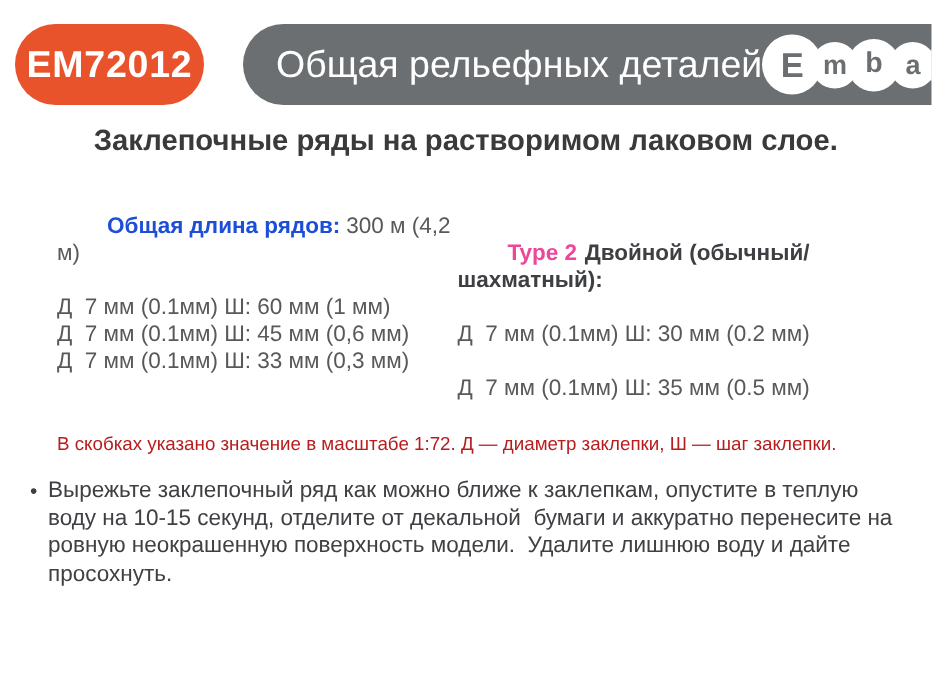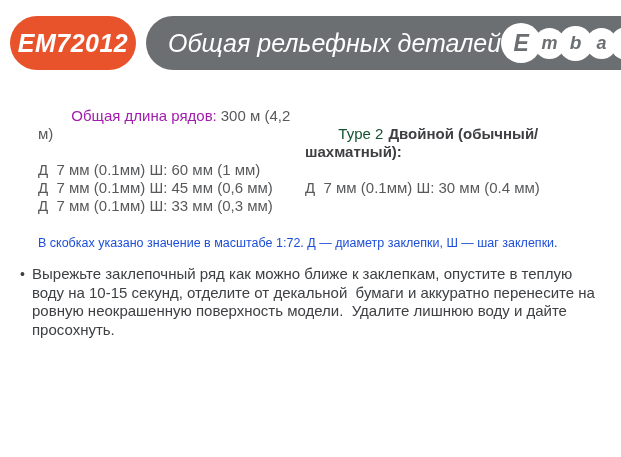--- a/index.html
+++ b/index.html
@@ -6,23 +6,22 @@
   html, body {
     width: 621px; height: 457px;
     background: #ffffff;
     font-family: "Liberation Sans", sans-serif;
     overflow: hidden;
   }
   
   .header {
     display: flex;
     align-items: center;
-    gap: 10px;
+    gap: 26px;
     padding: 16px 23px 0 10px;
-    font-style: italic;
   }
   .code-badge {
     background: #E8532B;
     color: #fff;
     border-radius: 28px;
     height: 54px;
     min-width: 126px;
     display: flex;
     align-items: center;
     justify-content: center;
@@ -76,33 +75,33 @@
   .specs {
     display: flex;
     margin: 19px 0 0 38px;
     font-size: 15px;
     line-height: 18px;
     color: #58595B;
   }
   .specs .line { white-space: pre-wrap; }
   .col-left { width: 267px; flex: 0 0 267px; }
   .col-right { margin-top: 18px; }
-  .bold-label { font-weight: 400; color: #a21caf; }
+  .bold-label { font-weight: 700; color: #1d4ed8; }
   .value { margin-left: 4px; }
   .tname { margin-left: 5px; font-weight: 700; color: #3E3F42; }
   .tlabel { font-weight: 400; }
   .t1 { color: #E23B48; }
-  .t2 { color: #14532d; }
+  .t2 { color: #ec4899; font-weight: bold; }
   .t3 { color: #38A9DE; }
   .spacer-line { height: 18px; }
   
   .footnote {
     margin: 21px 0 0 38px;
     font-size: 12.5px;
-    color: #1d4ed8;
+    color: #b91c1c;
   }
   
   .instructions {
     margin: 15px 0 0 20px;
     width: 580px;
   }
   .instr {
     display: flex;
     font-size: 15px;
     line-height: 18.5px;
@@ -143,37 +142,39 @@
           </span>
         <span class="logo-circle c4">
             <span>s</span>
           </span>
         <span class="logo-circle c5"></span>
       </span>
     </div>
   </div>
 
   <div class="main-title">
+    <div>Заклепочные ряды на растворимом лаковом слое.</div>
   </div>
 
   <div class="specs">
     <div class="col-left">
       <div class="line">
         <span class="bold-label">Общая длина рядов:</span><span class="value">300 м (4,2 м)</span>
       </div>
       <div class="line">Д  7 мм (0.1мм) Ш: 60 мм (1 мм)</div>
       <div class="line">Д  7 мм (0.1мм) Ш: 45 мм (0,6 мм)</div>
       <div class="line">Д  7 мм (0.1мм) Ш: 33 мм (0,3 мм)</div>
     </div>
     <div class="col-right">
       <div class="line">
         <span class="tlabel t2">Type 2</span><span class="tname">Двойной (обычный/шахматный):</span>
       </div>
-      <div class="line">Д  7 мм (0.1мм) Ш: 30 мм (0.4 мм)</div>
+      <div class="line">Д  7 мм (0.1мм) Ш: 30 мм (0.2 мм)</div>
       <div class="spacer-line"></div>
+      <div class="line">Д  7 мм (0.1мм) Ш: 35 мм (0.5 мм)</div>
     </div>
   </div>
 
   <div class="footnote">В скобках указано значение в масштабе 1:72. Д — диаметр заклепки, Ш — шаг заклепки.</div>
 
   <div class="instructions">
     <div class="instr">
       <span class="bullet">•</span>
       <span class="instr-text">Вырежьте заклепочный ряд как можно ближе к заклепкам, опустите в теплую воду на 10-15 секунд, отделите от декальной  бумаги и аккуратно перенесите на ровную неокрашенную поверхность модели.  Удалите лишнюю воду и дайте просохнуть.</span>
     </div>

